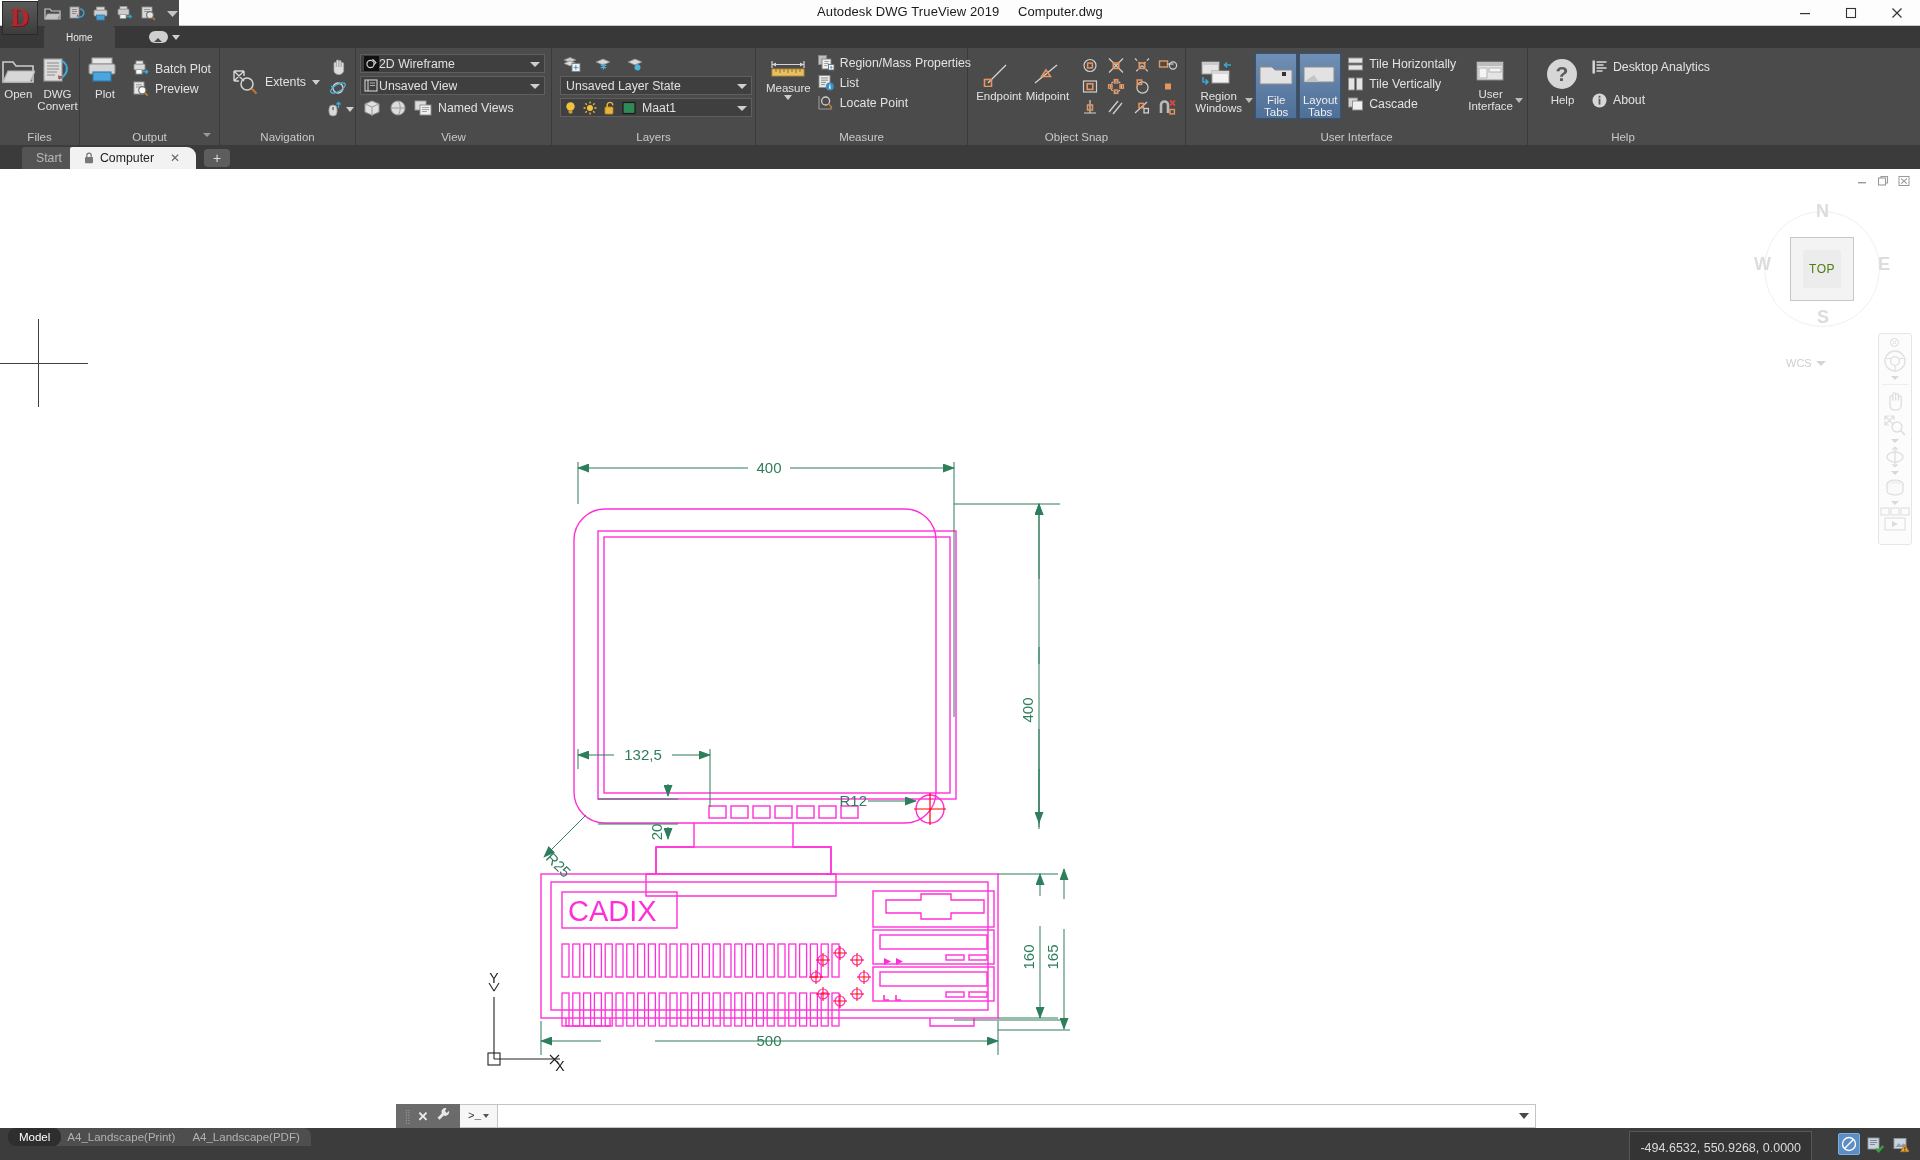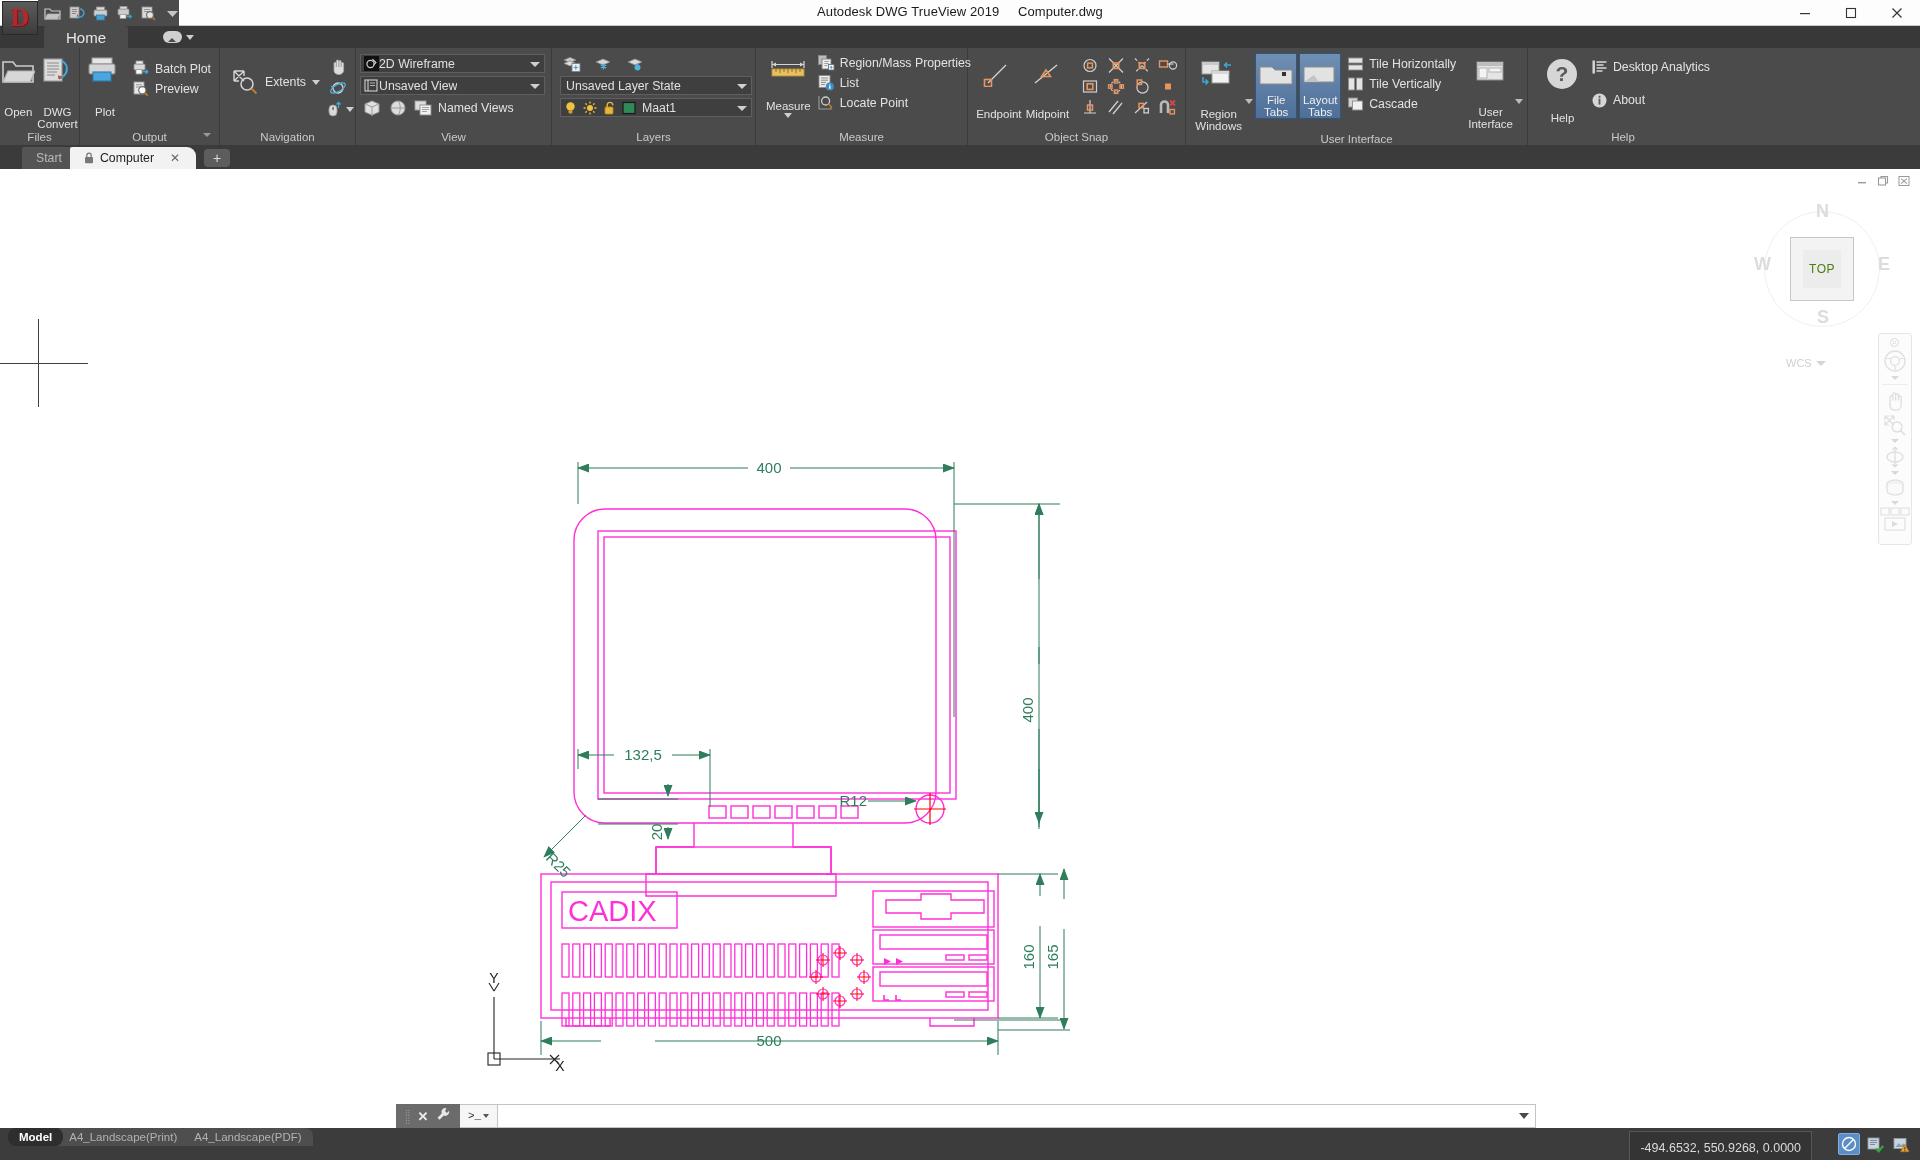--- a/index.html
+++ b/index.html
@@ -45,21 +45,21 @@
           color:#333; font-size:13px; }
 
   
   .ribbon-wrap {
     position: absolute; top: 26px; left: 0; width: 1920px; height: 119px;
     background: #383838;
   }
   .tabrow { position: absolute; top: 0; left: 0; height: 22px; width: 100%; display: flex; align-items: flex-end; }
   .tab-home {
     margin-left: 44px; height: 22px; padding: 0 22px;
-    background: #4b4b4b; color: #e8e8e8; font-size: 15px;
+    background: #4b4b4b; color: #e8e8e8; font-size: 10px;
     display: flex; align-items: center; border-top-left-radius: 3px; border-top-right-radius: 3px;
   }
   .tab-extra {
     margin-left: 26px; height: 22px; width: 48px; display: flex; align-items: center;
     justify-content: center; gap: 4px;
   }
   .pill { width: 19px; height: 12px; border-radius: 6px; background: #cfcfcf; position: relative; }
   .pill::after { content:''; position:absolute; left:5px; top:2.5px; border:4px solid transparent; border-bottom-color:#4b4b4b; }
   .caret-sm { width:0;height:0;border-left:4px solid transparent;border-right:4px solid transparent;border-top:5px solid #cfcfcf; }
 
@@ -79,21 +79,21 @@
   .panel-title .exp {
     position: absolute; right: 4px; top: 3px; width: 0;height:0;
     border-left:4px solid transparent;border-right:4px solid transparent;border-top:4px solid #9a9a9a;
   }
 
   .bigbtn {
     width: 48px; display: flex; flex-direction: column; align-items: center;
     color: #e2e2e2; font-size: 11.5px; padding-top: 2px; cursor: default;
     text-align: center; line-height: 12px;
   }
-  .bigbtn .lbl { margin-top: 21px; }
+  .bigbtn .lbl { margin-top: 3px; }
   .smbtn {
     display: flex; align-items: center; gap: 5px; height: 20px;
     color: #e2e2e2; font-size: 12.3px; padding: 0 4px; white-space: nowrap;
   }
   .col { display: flex; flex-direction: column; gap: 0px; }
 
   .ic { display:inline-block; position: relative; flex: none; }
   .ic svg { display:block; }
 
   
@@ -225,21 +225,21 @@
   
   .layouttabs {
     position: absolute; left: 0; top: 1128px; width: 1920px; height: 18px;
     background: #3c3c3c; display: flex; align-items: center;
   }
   .ltab {
     height: 18px; padding: 0 11px; display: flex; align-items: center;
     font-size: 11.5px; color: #b2b2b2; background: #4e4e4e;
     border-top-right-radius: 8px; border-top-left-radius: 3px; margin-right: -5px;
   }
-  .ltab.active { background: #2e2e2e; color: #fff; font-weight: bold; z-index: 2; border-radius: 8px; }
+  .ltab.active { background: #2e2e2e; color: #fff; font-weight: normal; z-index: 2; border-radius: 8px; }
   .ltab-first { margin-left: 8px; }
   .statusbar-full {
     position: absolute; left: 0; top: 1128px; width: 1920px; height: 32px;
     background: #3c3c3c;
   }
   .coords {
     position: absolute; right: 108px; top: 1131px; height: 20px;
     background: #343434; border: 1px solid #575757; color: #dadada;
     font-size: 12.5px; display: flex; align-items: center; padding: 16px 10px;
   }

